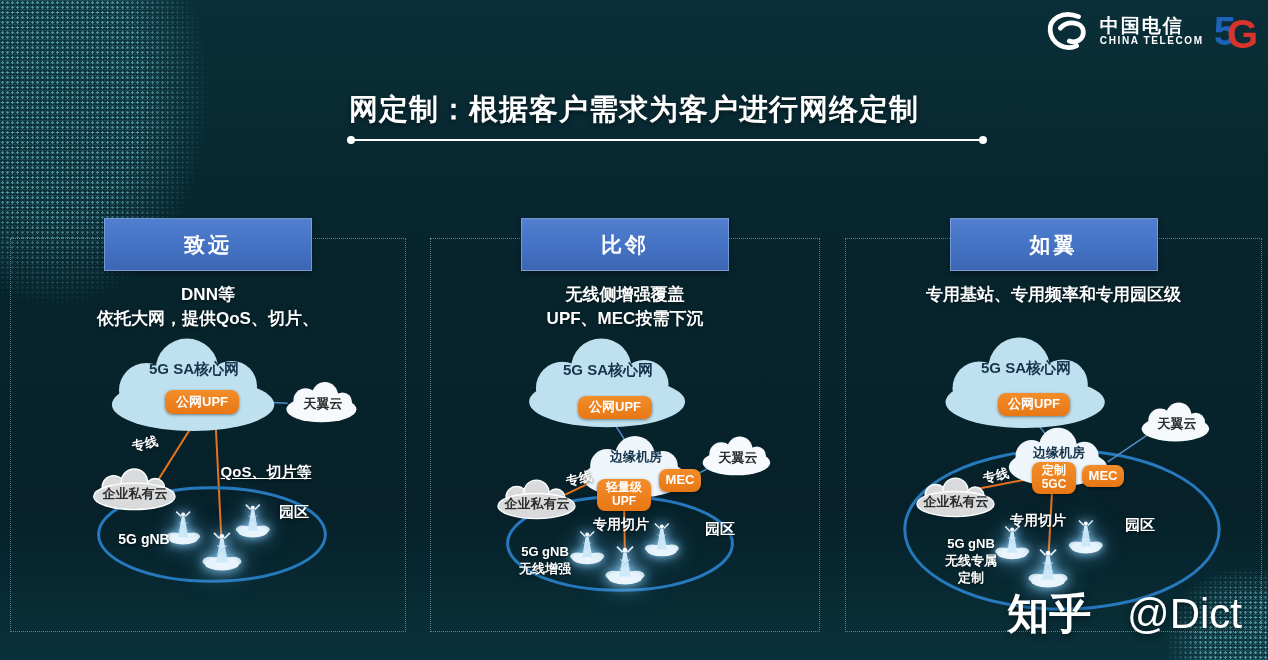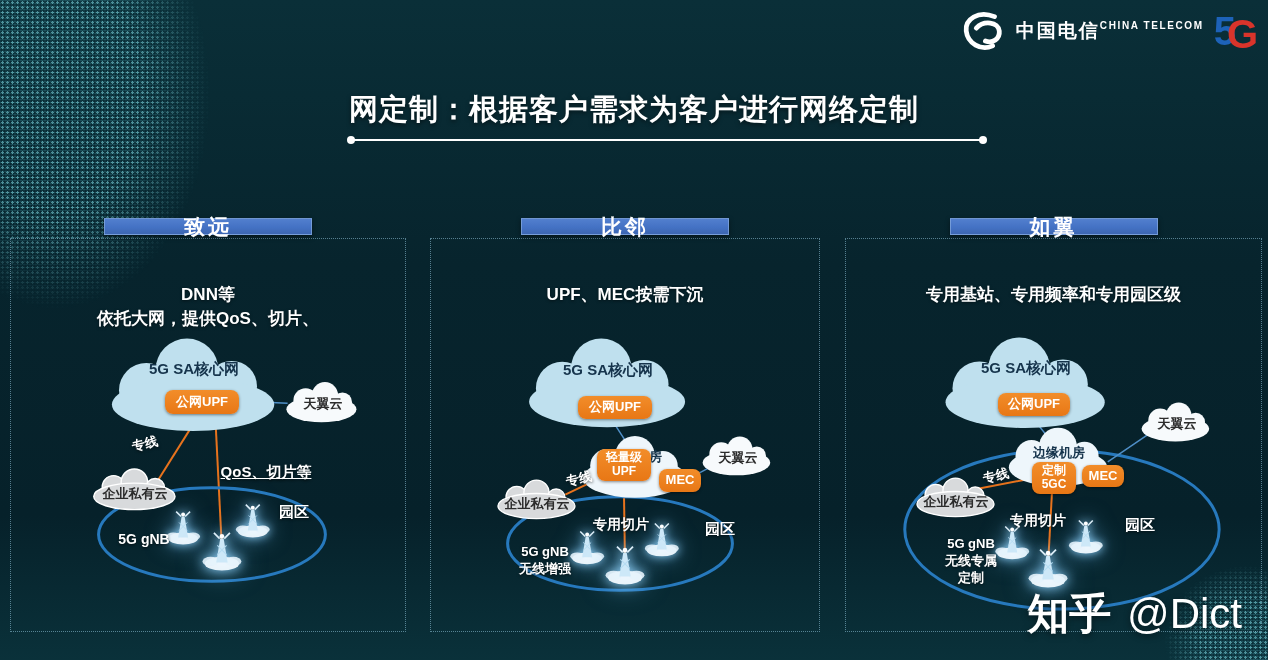--- a/index.html
+++ b/index.html
@@ -17,62 +17,62 @@
   #speckle-tl{left:0;top:0;width:250px;height:430px;
     -webkit-mask-image:radial-gradient(ellipse 210px 290px at 22% 22%, #000 42%, transparent 74%);
     mask-image:radial-gradient(ellipse 210px 290px at 22% 22%, #000 42%, transparent 74%);}
   #speckle-br{right:0;bottom:0;width:140px;height:130px;
     -webkit-mask-image:radial-gradient(ellipse 110px 100px at 85% 85%, #000 40%, transparent 75%);
     mask-image:radial-gradient(ellipse 110px 100px at 85% 85%, #000 40%, transparent 75%);}
 
   
   .logo-area{position:absolute;top:8px;right:10px;display:flex;align-items:center;gap:10px;}
   .ct-symbol{width:46px;height:46px;}
-  .ct-text{display:flex;flex-direction:row;line-height:1.05;color:#fff;}
+  .ct-text{display:flex;flex-direction:column;line-height:1.05;color:#fff;}
   .ct-cn{font-size:19px;font-weight:bold;letter-spacing:2px;}
   .ct-en{font-size:10px;letter-spacing:1.6px;font-weight:bold;}
   .fiveg{font-size:40px;font-weight:bold;line-height:1;display:flex;align-items:center;}
   .fiveg .f5{color:#1d62b8;}
   .fiveg .fg{color:#d9342b;margin-left:-9px;margin-top:6px;}
 
   .page-title{position:absolute;top:90px;left:50%;transform:translateX(-50%);
     color:#fff;font-size:29px;font-weight:bold;letter-spacing:1px;white-space:nowrap;
     text-shadow:0 2px 4px rgba(0,0,0,.5);}
   .title-underline{position:absolute;top:139px;left:351px;width:632px;height:2px;background:#fff;}
   .title-underline::before,.title-underline::after{content:"";position:absolute;top:-3px;width:8px;height:8px;border-radius:50%;background:#fff;}
   .title-underline::before{left:-4px;}
   .title-underline::after{right:-4px;}
 
   
   .panel{position:absolute;top:238px;height:394px;border:1px dotted rgba(150,201,224,.55);box-sizing:border-box;}
   #panel-1{left:10px;width:396px;}
   #panel-2{left:430px;width:390px;}
   #panel-3{left:845px;width:417px;}
   .panel-header{position:absolute;top:-21px;left:50%;transform:translateX(-50%);
-    width:208px;height:17px;background:linear-gradient(180deg,#527fce 0%,#4472c4 55%,#3c66b2 100%);
+    width:208px;height:53px;background:linear-gradient(180deg,#527fce 0%,#4472c4 55%,#3c66b2 100%);
     border:1px solid rgba(140,175,225,.65);box-sizing:border-box;
     color:#fff;font-size:21px;font-weight:bold;letter-spacing:3px;
     display:flex;align-items:center;justify-content:center;box-shadow:0 2px 5px rgba(0,0,0,.45);}
   .panel-desc{position:absolute;top:44px;left:0;width:100%;text-align:center;
     color:#fff;font-size:17px;font-weight:bold;line-height:1.4;text-shadow:0 1px 3px rgba(0,0,0,.5);}
   .diagram-svg{position:absolute;inset:0;width:100%;height:100%;}
   .lbl{position:absolute;color:#fff;font-weight:bold;text-align:center;text-shadow:0 1px 3px rgba(0,0,0,.65);}
   .cloud-lbl{color:#16344c;text-shadow:none;}
   .dark-lbl{color:#2c2c2c;text-shadow:none;}
   .rot{transform:rotate(-14deg);}
   .obox{position:absolute;background:linear-gradient(180deg,#f28d2a,#e87715);color:#fff;font-weight:bold;
     display:flex;flex-direction:column;align-items:center;justify-content:center;text-align:center;
     border-radius:8px;box-shadow:0 1px 3px rgba(0,0,0,.45);line-height:1.15;}
   .station{filter:drop-shadow(0 0 5px rgba(150,215,255,.95)) drop-shadow(0 0 10px rgba(110,190,245,.55));}
 
   
   .watermark{position:absolute;right:26px;bottom:18px;color:#fff;font-size:42px;z-index:30;
     text-shadow:0 2px 6px rgba(0,0,0,.5);white-space:nowrap;}
   .watermark .wz{font-weight:bold;}
-  .watermark .wh{font-weight:normal;margin-left:4px;}
+  .watermark .wh{font-weight:normal;margin-left:24px;}
 </style>
 </head>
 <body>
 
 <svg width="0" height="0" style="position:absolute" aria-hidden="true">
   <defs>
     <g id="cloud-big">
       <circle cx="-46" cy="4" r="27"></circle>
         <circle cx="-6" cy="-16" r="31"></circle>
       <circle cx="38" cy="0" r="25"></circle>
@@ -155,40 +155,41 @@
   <div class="lbl rot" style="left:112px;top:196px;width:44px;font-size:13px;">专线</div>
   <div class="lbl" style="left:200px;top:224px;width:110px;font-size:15px;text-decoration:underline;">QoS、切片等</div>
   <div class="lbl dark-lbl" style="left:84px;top:246px;width:80px;font-size:13px;">企业私有云</div>
   <div class="lbl" style="left:258px;top:264px;width:50px;font-size:15px;">园区</div>
   <div class="lbl" style="left:98px;top:292px;width:70px;font-size:14px;">5G gNB</div>
 </div>
 
 <div class="panel" id="panel-2">
   <div class="panel-header">比邻</div>
   <div class="panel-desc">
+    <div>无线侧增强覆盖</div>
     <div>UPF、MEC按需下沉</div>
   </div>
   <svg class="diagram-svg" viewBox="0 0 390 394">
     <line x1="180" y1="179" x2="200" y2="210" stroke="#4f8fc7" stroke-width="1.5"></line>
     <line x1="268" y1="236" x2="300" y2="219" stroke="#4f8fc7" stroke-width="1.5"></line>
     <line x1="135" y1="257" x2="170" y2="240" stroke="#e8731d" stroke-width="2"></line>
     <line x1="194" y1="258" x2="195" y2="325" stroke="#e8731d" stroke-width="2"></line>
     <ellipse cx="190" cy="306" rx="113" ry="47" fill="none" stroke="#2779bd" stroke-width="3"></ellipse>
     <use href="#cloud-big" transform="translate(177,146) scale(0.98)" fill="#bfe0ee"></use>
     <use href="#cloud-edge" transform="translate(205,230)" fill="#eef6fb"></use>
     <use href="#cloud-small" transform="translate(307,218) scale(0.85)" fill="#f7fafc"></use>
     <use href="#cloud-flat" transform="translate(106,263) scale(0.9)" fill="#d8dadc" stroke="#ffffff" stroke-width="1.5"></use>
     <use href="#bs" class="station" transform="translate(157,312)"></use>
     <use href="#bs" class="station" transform="translate(232,304)"></use>
     <use href="#bs" class="station" transform="translate(195,330) scale(1.15)"></use>
   </svg>
   <div class="lbl cloud-lbl" style="left:97px;top:122px;width:160px;font-size:15px;">5G SA核心网</div>
   <div class="obox" style="left:147px;top:157px;width:74px;height:23px;font-size:13px;">公网UPF</div>
   <div class="lbl cloud-lbl" style="left:165px;top:209px;width:80px;font-size:13px;">边缘机房</div>
-  <div class="obox" style="left:166px;top:210px;width:54px;height:32px;font-size:12px;">
+  <div class="obox" style="left:166px;top:240px;width:54px;height:32px;font-size:12px;">
     <span>轻量级</span>
     <span>UPF</span>
   </div>
   <div class="obox" style="left:228px;top:230px;width:42px;height:23px;font-size:13px;">MEC</div>
   <div class="lbl dark-lbl" style="left:277px;top:210px;width:60px;font-size:13px;">天翼云</div>
   <div class="lbl rot" style="left:126px;top:231px;width:44px;font-size:13px;">专线</div>
   <div class="lbl dark-lbl" style="left:66px;top:256px;width:80px;font-size:13px;">企业私有云</div>
   <div class="lbl" style="left:150px;top:277px;width:80px;font-size:14px;">专用切片</div>
   <div class="lbl" style="left:264px;top:281px;width:50px;font-size:15px;">园区</div>
   <div class="lbl" style="left:74px;top:305px;width:80px;font-size:13px;line-height:1.3;">

